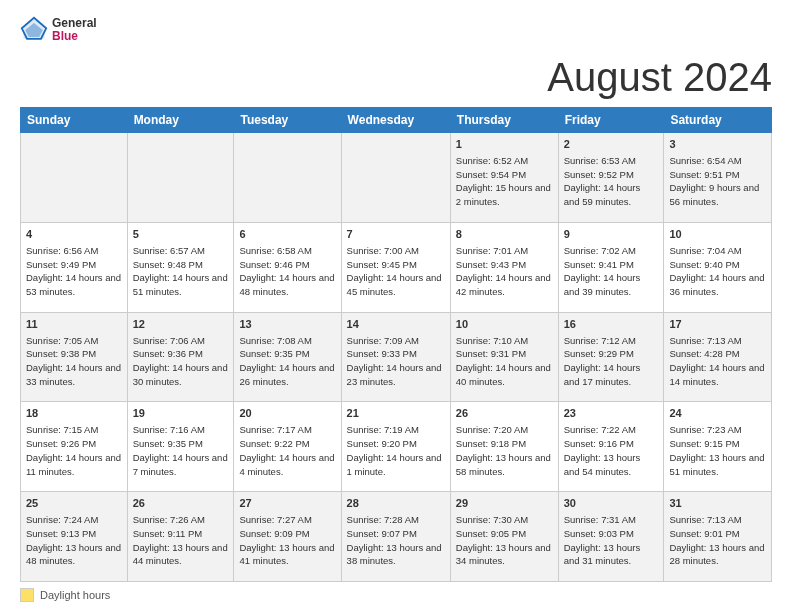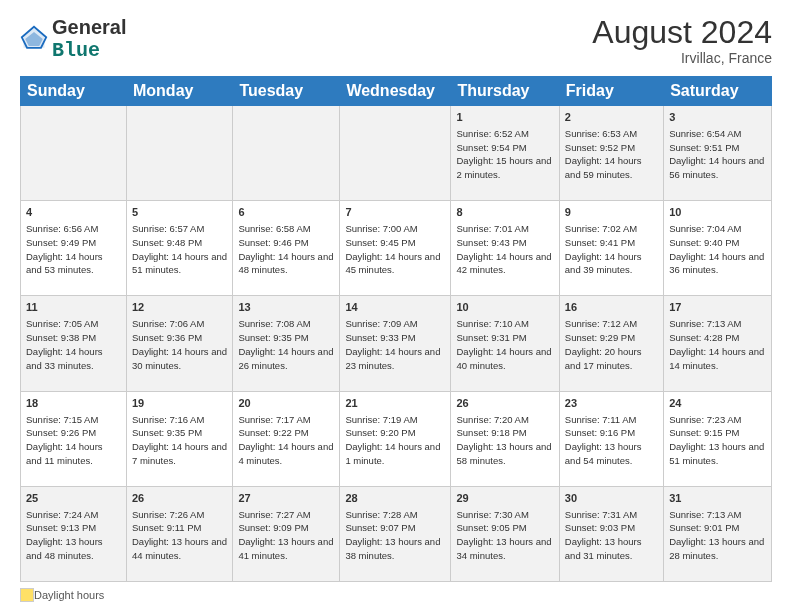--- a/index.html
+++ b/index.html
@@ -22,56 +22,57 @@
       justify-content: space-between;
       align-items: flex-start;
       margin-bottom: 10px;
     }
     .logo {
       display: flex;
       align-items: center;
       gap: 4px;
     }
     .logo-text {
-      font-size: 20px;
+      font-size: 12px;
       font-weight: bold;
       line-height: 1.1;
     }
     .logo-general { color: #333; }
-    .logo-blue { color: #0f766e; font-family: Liberation Mono, monospace; }
+    .logo-blue { color: #be185d; }
     .logo-icon {
       width: 28px;
       height: 28px;
     }
     .title-block {
       text-align: right;
     }
     .month-title {
-      font-size: 32px;
+      font-size: 40px;
       font-weight: normal;
       color: #333;
       line-height: 1;
+      margin-top: 41px;
     }
     .location {
       font-size: 14px;
       color: #555;
       margin-top: 2px;
     }
     .calendar {
       flex: 1;
       border-collapse: collapse;
       width: 100%;
       font-size: 10px;
     }
     .calendar th {
       background-color: #2e7bbf;
       color: #fff;
       text-align: left;
       padding: 5px 6px;
-      font-size: 16px;
+      font-size: 12px;
       font-weight: bold;
       border: 1px solid #2e7bbf;
     }
     .calendar td {
       border: 1px solid #ccc;
       vertical-align: top;
       padding: 4px 5px;
       width: 113px;
       min-height: 70px;
       height: 78px;
@@ -93,20 +94,21 @@
     }
     .day-num {
       font-size: 11px;
       font-weight: bold;
       display: block;
       margin-bottom: 1px;
     }
     .footer {
       display: flex;
       align-items: center;
+      gap: 6px;
       margin-top: 6px;
       font-size: 11px;
       color: #555;
     }
     .footer-color-box {
       width: 14px;
       height: 14px;
       background: #ffe066;
       border: 1px solid #ccc;
       display: inline-block;
@@ -123,21 +125,20 @@
         <polygon points="16,2 30,14 24,26 8,26 2,14" fill="none" stroke="#1a6bbf" stroke-width="2"></polygon>
         <polygon points="16,8 26,16 22,24 10,24 6,16" fill="#1a6bbf" opacity="0.4"></polygon>
       </svg>
       <div class="logo-text">
         <span class="logo-general">General</span><br>
         <span class="logo-blue">Blue</span>
       </div>
     </div>
     <div class="title-block">
       <div class="month-title">August 2024</div>
-      <div class="location">Irvillac, France</div>
     </div>
   </div>
 
   <table class="calendar" id="cal-table">
     <thead>
       <tr id="dow-row">
           <th>Sunday</th>
           <th>Monday</th>
           <th>Tuesday</th>
           <th>Wednesday</th>
@@ -161,21 +162,21 @@
           <td>
             <span class="day-num">2</span>
             <div>Sunrise: 6:53 AM</div>
             <div>Sunset: 9:52 PM</div>
             <div>Daylight: 14 hours and 59 minutes.</div>
           </td>
           <td>
             <span class="day-num">3</span>
             <div>Sunrise: 6:54 AM</div>
             <div>Sunset: 9:51 PM</div>
-            <div>Daylight: 14 hours and 56 minutes.</div>
+            <div>Daylight: 9 hours and 56 minutes.</div>
           </td>
         </tr>
         <tr>
           <td>
             <span class="day-num">4</span>
             <div>Sunrise: 6:56 AM</div>
             <div>Sunset: 9:49 PM</div>
             <div>Daylight: 14 hours and 53 minutes.</div>
           </td>
           <td>
@@ -243,21 +244,21 @@
           <td>
             <span class="day-num">10</span>
             <div>Sunrise: 7:10 AM</div>
             <div>Sunset: 9:31 PM</div>
             <div>Daylight: 14 hours and 40 minutes.</div>
           </td>
           <td>
             <span class="day-num">16</span>
             <div>Sunrise: 7:12 AM</div>
             <div>Sunset: 9:29 PM</div>
-            <div>Daylight: 20 hours and 17 minutes.</div>
+            <div>Daylight: 14 hours and 17 minutes.</div>
           </td>
           <td>
             <span class="day-num">17</span>
             <div>Sunrise: 7:13 AM</div>
             <div>Sunset: 4:28 PM</div>
             <div>Daylight: 14 hours and 14 minutes.</div>
           </td>
         </tr>
         <tr>
           <td>
@@ -285,21 +286,21 @@
             <div>Daylight: 14 hours and 1 minute.</div>
           </td>
           <td>
             <span class="day-num">26</span>
             <div>Sunrise: 7:20 AM</div>
             <div>Sunset: 9:18 PM</div>
             <div>Daylight: 13 hours and 58 minutes.</div>
           </td>
           <td>
             <span class="day-num">23</span>
-            <div>Sunrise: 7:11 AM</div>
+            <div>Sunrise: 7:22 AM</div>
             <div>Sunset: 9:16 PM</div>
             <div>Daylight: 13 hours and 54 minutes.</div>
           </td>
           <td>
             <span class="day-num">24</span>
             <div>Sunrise: 7:23 AM</div>
             <div>Sunset: 9:15 PM</div>
             <div>Daylight: 13 hours and 51 minutes.</div>
           </td>
         </tr>

